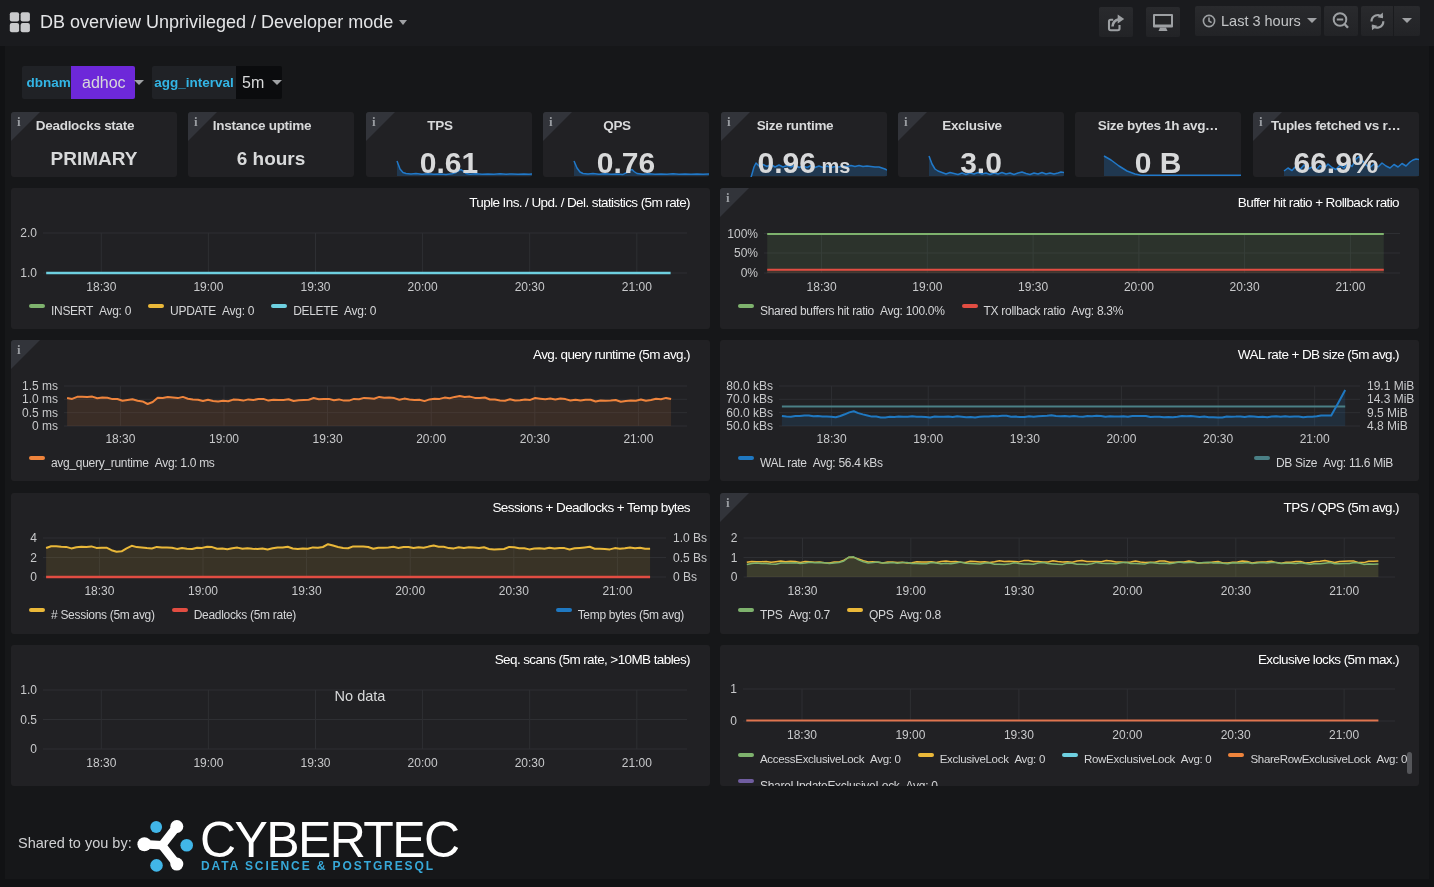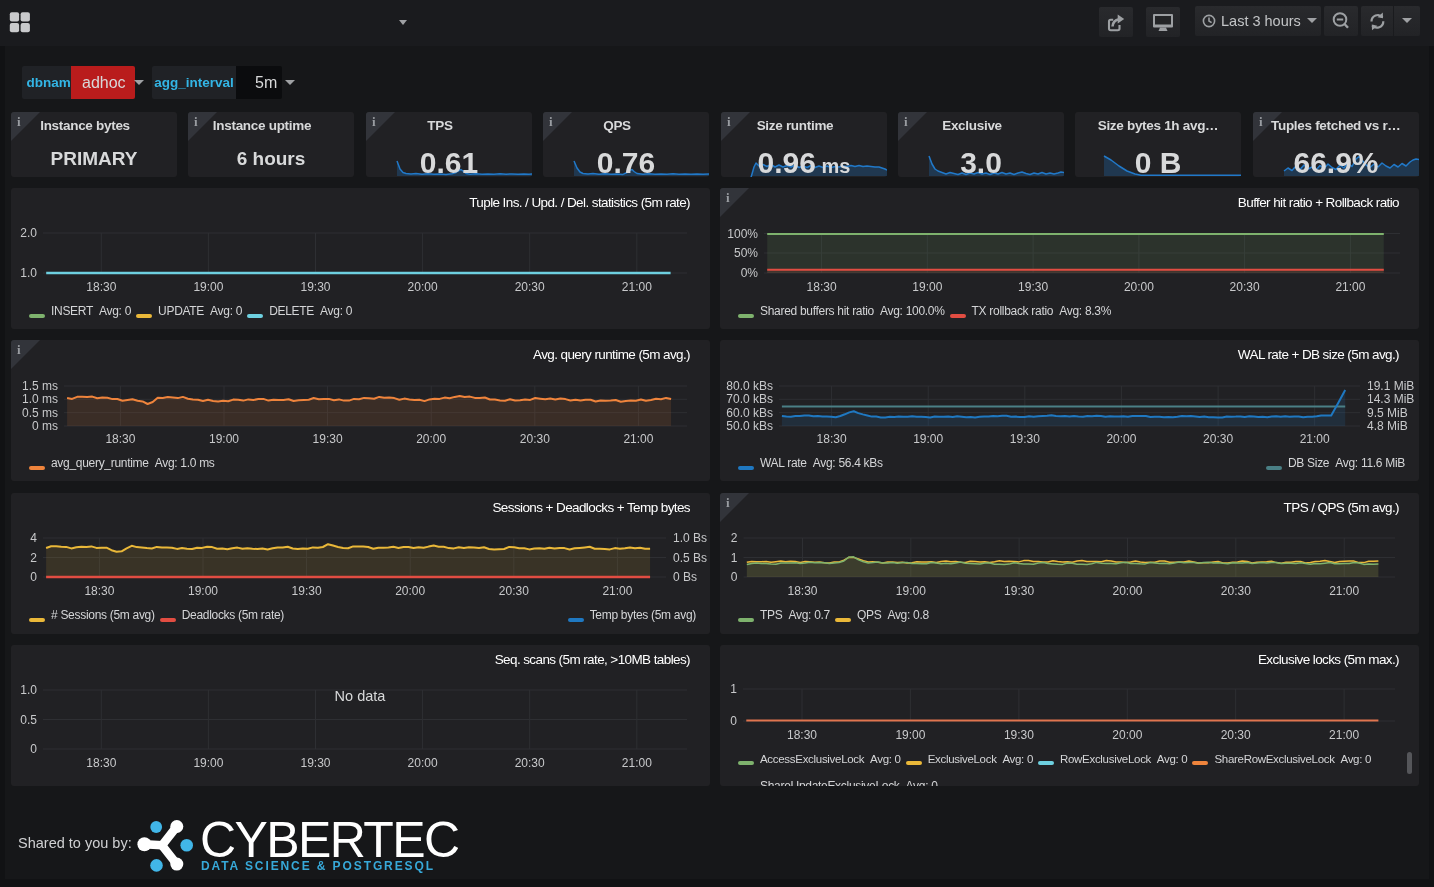--- a/index.html
+++ b/index.html
@@ -2,34 +2,35 @@
 <html><head><meta charset="utf-8"><style>
 *{margin:0;padding:0;box-sizing:border-box}
 body{width:1434px;height:887px;background:#111214;font-family:"Liberation Sans",sans-serif;overflow:hidden;position:relative}
 .abs{position:absolute}
 .panel{position:absolute;background:#212124;border-radius:3px}
 .ptitle{position:absolute;text-align:right;font-size:13.5px;letter-spacing:-0.6px;font-weight:normal;color:#ffffff}
 .corner{position:absolute;left:0;top:0;width:0;height:0;border-top:29px solid #32343a;border-right:29px solid transparent;border-top-left-radius:3px}
 .iinfo{position:absolute;left:6px;top:2px;font-family:"Liberation Serif",serif;font-weight:bold;font-size:13px;color:#9a9da2}
 .leg{position:absolute;display:flex;align-items:center;font-size:12px;letter-spacing:-0.3px;color:#d4d5d7;white-space:nowrap}
 .dash{display:inline-block;width:16px;height:4px;border-radius:2px;margin-right:6px}
-.li{display:flex;align-items:flex-end;margin-right:5px}
+.li{display:flex;align-items:flex-start;margin-right:17px}
 .statt{position:absolute;text-align:center;font-size:13.5px;letter-spacing:-0.3px;font-weight:bold;color:#d8d9da}
 .statv{position:absolute;width:100%;text-align:center;font-size:30px;font-weight:bold;color:#d8d9da}
 </style></head>
 <body>
 <div class="abs" style="left:5px;top:46px;width:1424px;height:833px;background:#161719"></div>
 
 <div class="abs" style="left:0;top:0;width:1434px;height:46px;background:#1a1b1e">
 <svg class="abs" style="left:0;top:0" width="46" height="46">
       <rect x="9.8" y="12.2" width="9.3" height="9.3" rx="2" fill="#c9cacc"></rect>
       <rect x="20.6" y="12.2" width="9.3" height="9.3" rx="2" fill="#c9cacc"></rect>
       <rect x="9.8" y="23.0" width="9.3" height="9.3" rx="2" fill="#c9cacc"></rect>
       <rect x="20.6" y="23.0" width="9.3" height="9.3" rx="2" fill="#c9cacc"></rect>
     </svg>
+<div class="abs" style="left:40px;top:12px;font-size:18px;color:#e4e5e7">DB overview Unprivileged / Developer mode</div>
 <div class="abs" style="left:399px;top:20px;width:0;height:0;border-left:4.5px solid transparent;border-right:4.5px solid transparent;border-top:5px solid #9fa1a4"></div>
 <div class="abs" style="left:1099px;top:7px;width:34px;height:30px;background:linear-gradient(180deg,#292a2d,#222326);border-radius:2px"></div>
 <svg class="abs" style="left:1099px;top:7px" width="34" height="30">
 <path d="M20.5 18 L20.5 21.5 Q20.5 23.2 18.8 23.2 L11.7 23.2 Q10 23.2 10 21.5 L10 14.4 Q10 12.7 11.7 12.7 L14.2 12.7" fill="none" stroke="#9da0a3" stroke-width="2.1"></path>
 <path d="M13.5 19.5 Q14 13.2 20 12.2" fill="none" stroke="#9da0a3" stroke-width="2.6"></path>
 <path d="M18.7 7.6 L25.2 12.1 L18.7 16.6 Z" fill="#9da0a3"></path>
     </svg>
 <div class="abs" style="left:1146px;top:7px;width:34px;height:30px;background:linear-gradient(180deg,#292a2d,#222326);border-radius:2px"></div>
 <svg class="abs" style="left:1146px;top:7px" width="34" height="30">
 <rect x="7" y="7" width="20" height="13.5" rx="1" fill="#9da0a3"></rect>
@@ -53,33 +54,33 @@
 <div class="abs" style="left:1393px;top:6px;width:1px;height:30px;background:#1a1b1e"></div>
 <svg class="abs" style="left:1361px;top:6px" width="59" height="30">
 <path d="M21.5 11.2 A6.3 6.3 0 0 0 10.5 15.5" fill="none" stroke="#9da0a3" stroke-width="2.2"></path>
 <path d="M11.3 19.5 A6.3 6.3 0 0 0 22.3 15.2" fill="none" stroke="#9da0a3" stroke-width="2.2"></path>
 <path d="M21.8 6.5 L22 12.3 L16.5 11.2 Z" fill="#9da0a3"></path>
 <path d="M11 24.2 L10.8 18.5 L16.3 19.7 Z" fill="#9da0a3"></path>
     </svg>
 <div class="abs" style="left:1402px;top:18px;width:0;height:0;border-left:5px solid transparent;border-right:5px solid transparent;border-top:5.5px solid #9fa1a4"></div>
 </div>
 <div class="abs" style="left:22px;top:66px;width:61px;height:33px;background:#202226;border-radius:2px 0 0 2px;display:flex;align-items:center;justify-content:center;font-size:13.5px;font-weight:bold;color:#33b5e5">dbname</div>
-<div class="abs" style="left:71px;top:66px;width:64px;height:33px;background:#b91c1c;border-radius:0 2px 2px 0;display:flex;align-items:center;color:#d8d9da;font-size:16px">
+<div class="abs" style="left:71px;top:66px;width:64px;height:33px;background:#6d28d9;border-radius:0 2px 2px 0;display:flex;align-items:center;color:#d8d9da;font-size:16px">
     <span style="margin-left:11px">adhoc</span>
     <span style="margin-left:8px;width:0;height:0;border-left:5px solid transparent;border-right:5px solid transparent;border-top:5.5px solid #9fa1a4"></span>
   </div>
 <div class="abs" style="left:152px;top:66px;width:84px;height:33px;background:#202226;border-radius:2px 0 0 2px;display:flex;align-items:center;justify-content:center;font-size:13.5px;font-weight:bold;color:#33b5e5">agg_interval</div>
 <div class="abs" style="left:236px;top:66px;width:46px;height:33px;background:#0b0c0e;border-radius:0 2px 2px 0;display:flex;align-items:center;color:#d8d9da;font-size:16px">
-    <span style="margin-left:19px">5m</span>
+    <span style="margin-left:6px">5m</span>
     <span style="margin-left:8px;width:0;height:0;border-left:5px solid transparent;border-right:5px solid transparent;border-top:5.5px solid #9fa1a4"></span>
   </div>
 <div class="panel" style="left:11px;top:112px;width:166px;height:65px"></div>
 <div class="corner" style="left:11px;top:112px"></div>
 <div class="iinfo" style="left:17px;top:114px">i</div>
-<div class="statt" style="left:11px;top:118px;width:148px">Instance bytes</div>
+<div class="statt" style="left:11px;top:118px;width:148px">Deadlocks state</div>
 <div class="statv" style="left:11px;top:148px;width:166px;font-size:19px">PRIMARY</div>
 <div class="panel" style="left:188px;top:112px;width:166px;height:65px"></div>
 <div class="corner" style="left:188px;top:112px"></div>
 <div class="iinfo" style="left:194px;top:114px">i</div>
 <div class="statt" style="left:188px;top:118px;width:148px">Instance uptime</div>
 <div class="statv" style="left:188px;top:148px;width:166px;font-size:19px">6 hours</div>
 <div class="panel" style="left:366px;top:112px;width:166px;height:65px"></div>
 <svg class="abs" style="left:366px;top:112px" width="166" height="65">
     <path d="M31.0 49.0L34.0 57.0L37.0 60.5L40.0 61.5L45.0 62.0L50.0 61.5L56.0 62.2L62.0 61.8L68.0 62.3L74.0 61.9L80.0 62.4L86.0 61.7L90.0 60.5L93.0 58.5L95.0 57.5L97.0 59.0L100.0 61.5L104.0 62.2L110.0 61.8L116.0 62.3L122.0 61.9L128.0 62.3L134.0 61.8L140.0 62.2L146.0 61.9L152.0 62.3L158.0 61.9L163.0 62.2L166.0 62.0L166.0 64L31.0 64Z" fill="rgba(31,120,193,0.28)" stroke="none"></path>
     <path d="M31.0 49.0L34.0 57.0L37.0 60.5L40.0 61.5L45.0 62.0L50.0 61.5L56.0 62.2L62.0 61.8L68.0 62.3L74.0 61.9L80.0 62.4L86.0 61.7L90.0 60.5L93.0 58.5L95.0 57.5L97.0 59.0L100.0 61.5L104.0 62.2L110.0 61.8L116.0 62.3L122.0 61.9L128.0 62.3L134.0 61.8L140.0 62.2L146.0 61.9L152.0 62.3L158.0 61.9L163.0 62.2L166.0 62.0" fill="none" stroke="#2179c9" stroke-width="1.5" stroke-linejoin="round"></path>

